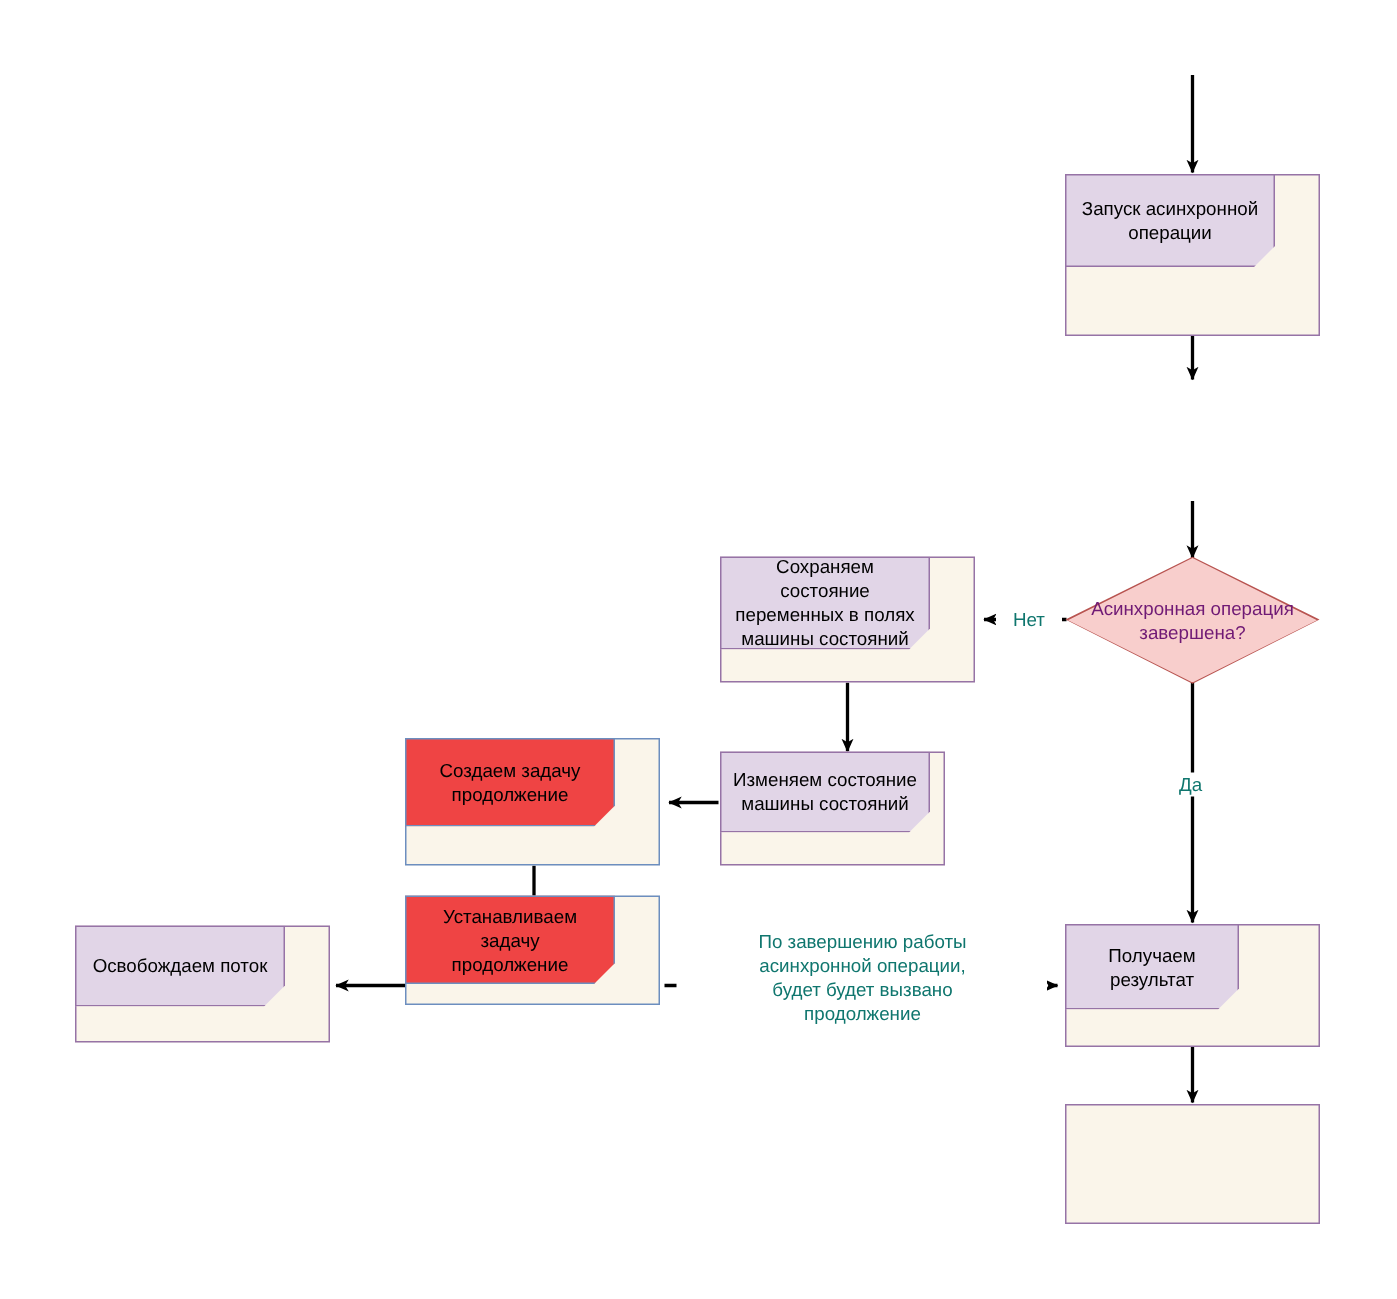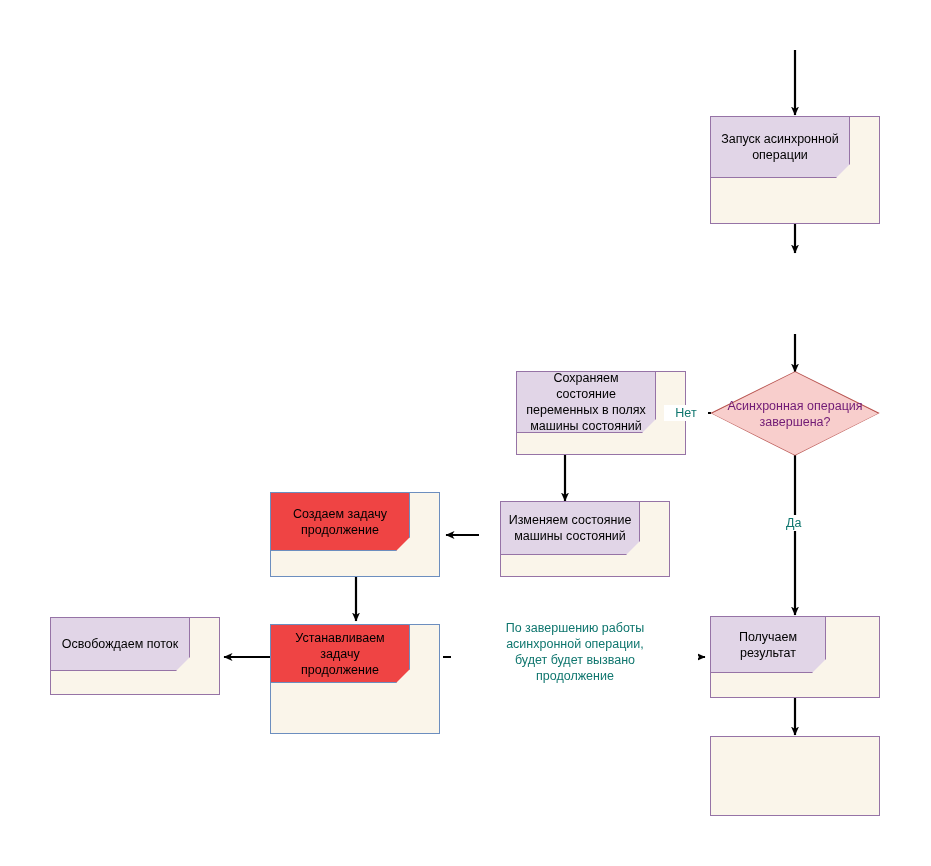--- a/index.html
+++ b/index.html
@@ -187,46 +187,46 @@
     </div>
   </div>
 
 
   <div class="diamond" style="left:712px; top:372px; width:166px; height:83px;">
     <div class="shape"></div>
     <div class="dlabel">Асинхронная операция
 завершена?</div>
   </div>
 
-  <div class="node" style="left:480px; top:371px; width:170px; height:84px;margin-left:36px;">
+  <div class="node" style="left:480px; top:371px; width:170px; height:84px;">
     <div class="base"></div>
     <div class="card" style="width:140px; height:62px;">
       <span class="label">Сохраняем состояние
 переменных в полях
 машины состояний</span>
     </div>
   </div>
 
-  <div class="node" style="left:480px; top:501px; width:170px; height:76px;margin-left:20px;">
+  <div class="node" style="left:480px; top:501px; width:150px; height:76px;">
     <div class="base"></div>
     <div class="card" style="width:140px; height:54px;">
       <span class="label">Изменяем состояние
 машины состояний</span>
     </div>
   </div>
 
   <div class="node blue" style="left:270px; top:492px; width:170px; height:85px;">
     <div class="base"></div>
     <div class="card" style="width:140px; height:59px;">
       <span class="label">Создаем задачу
 продолжение</span>
     </div>
   </div>
 
-  <div class="node blue" style="left:270px; top:624px; width:170px; height:110px;">
+  <div class="node blue" style="left:270px; top:597px; width:170px; height:73px;">
     <div class="base"></div>
     <div class="card" style="width:140px; height:59px;">
       <span class="label">Устанавливаем задачу
 продолжение</span>
     </div>
   </div>
 
   <div class="node" style="left:50px; top:617px; width:170px; height:78px;">
     <div class="base"></div>
     <div class="card" style="width:140px; height:54px;">

